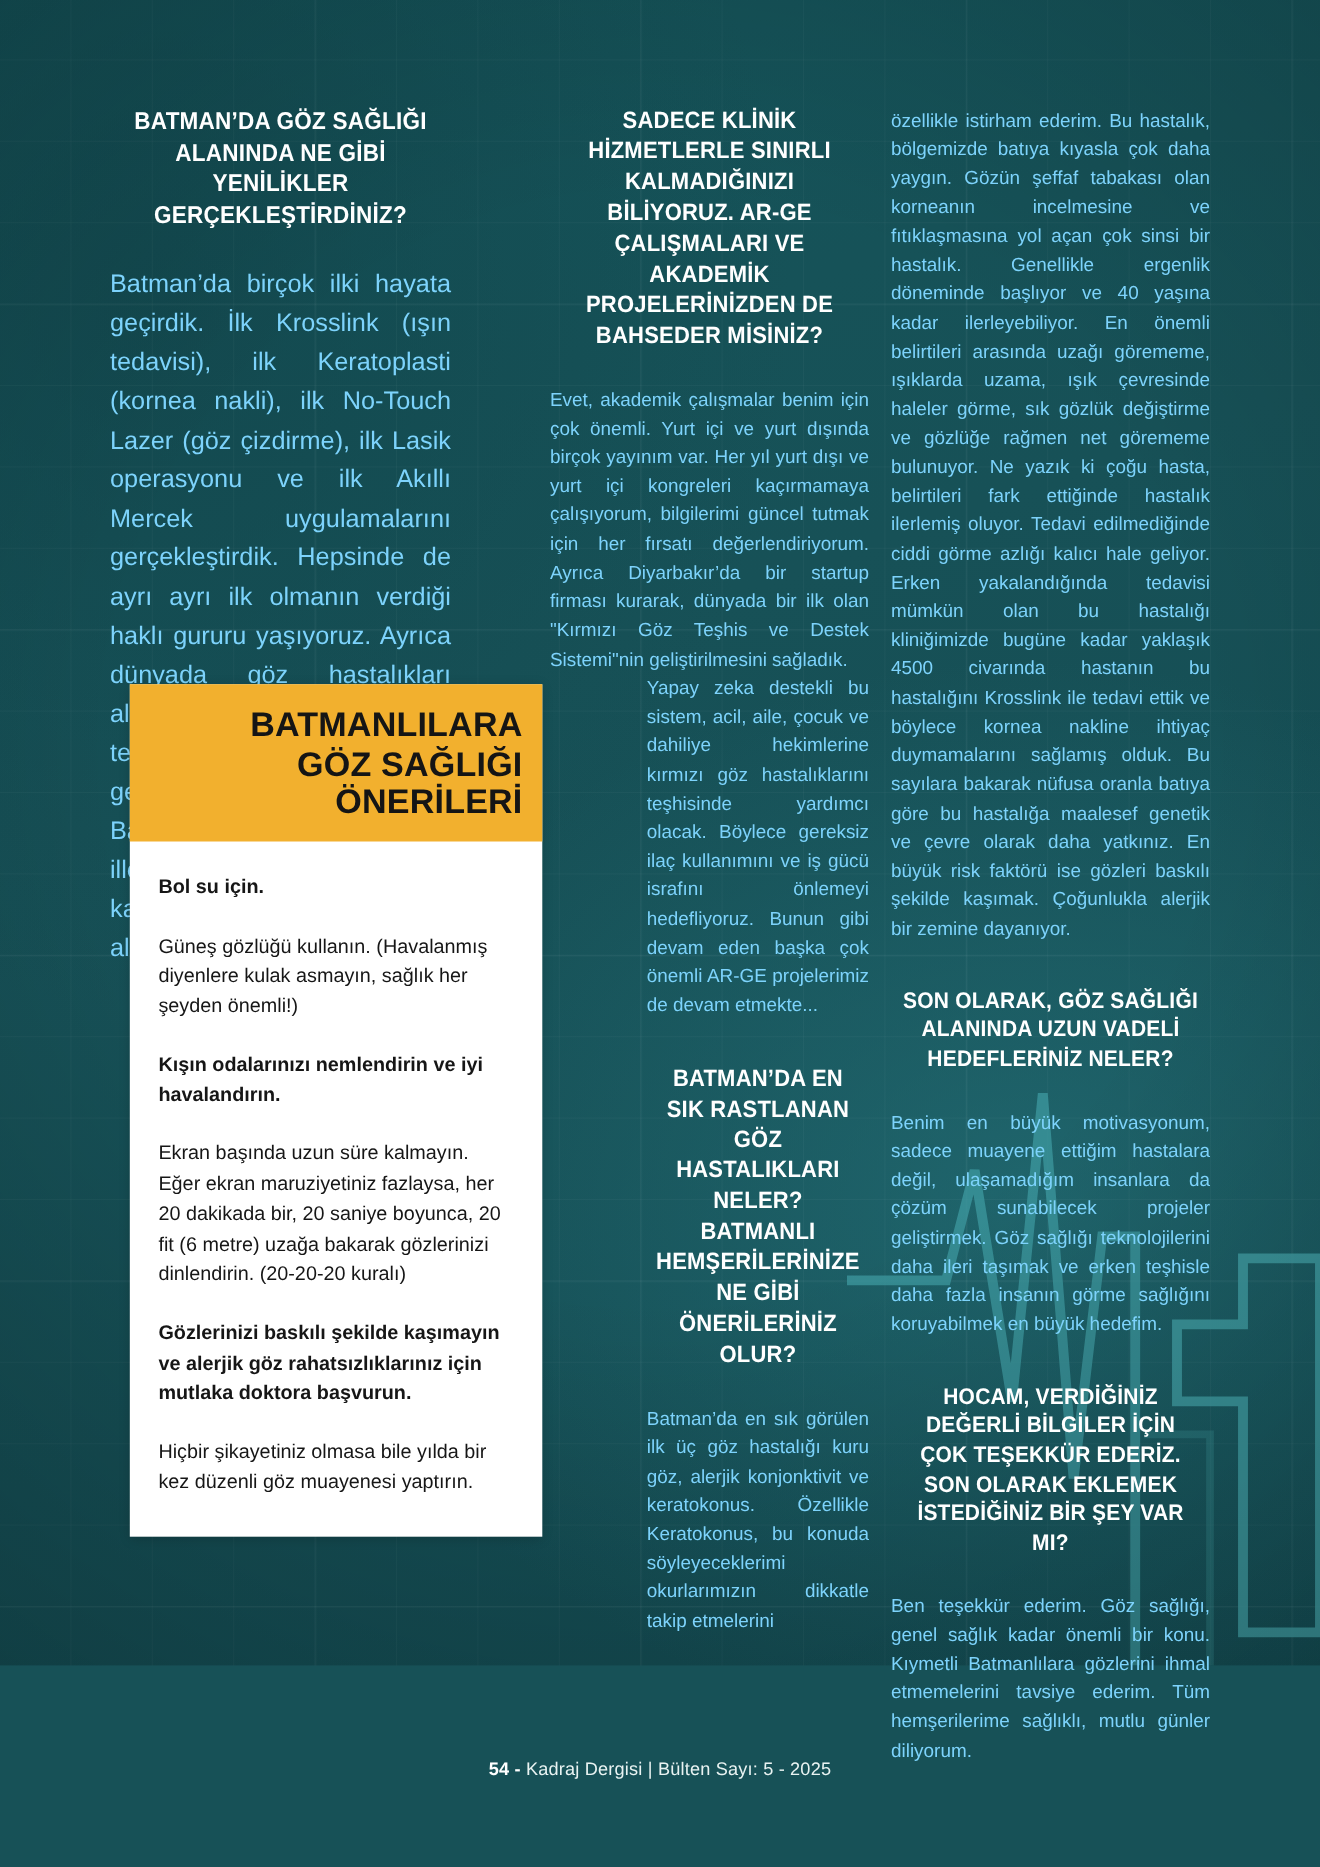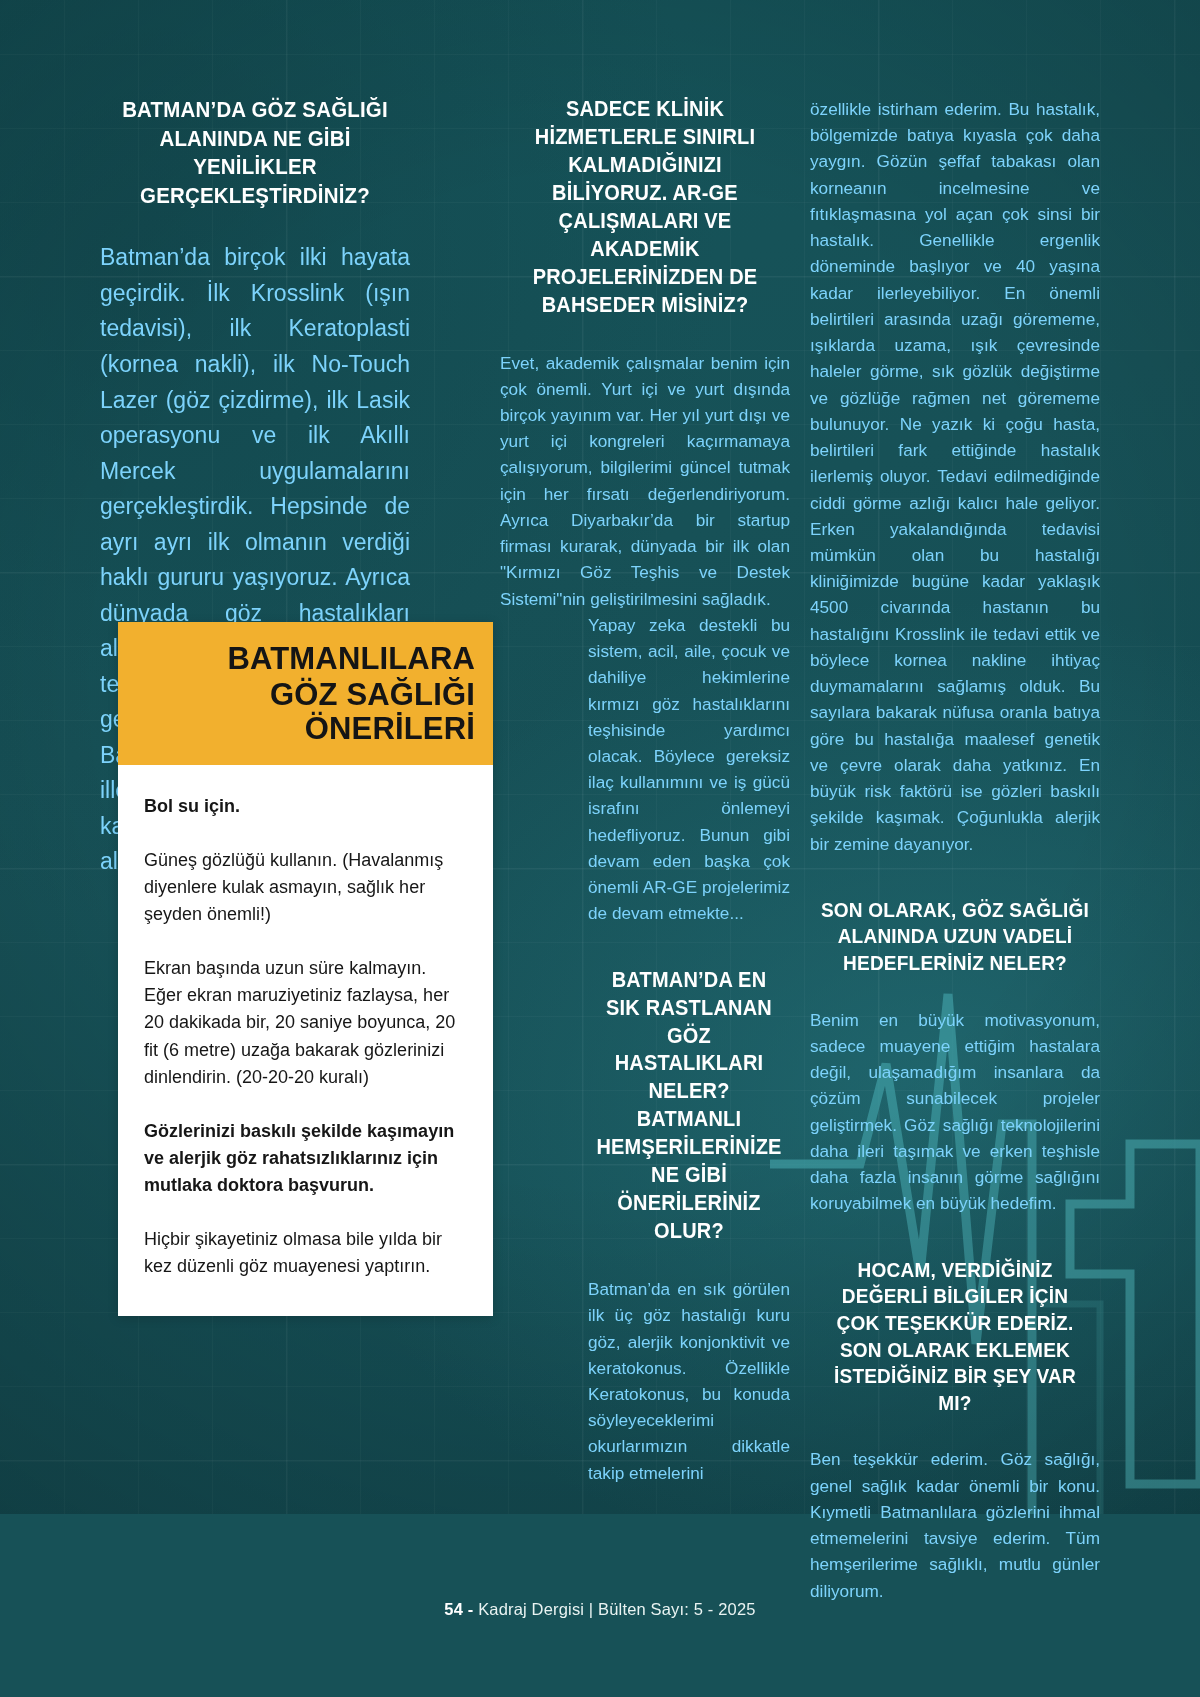--- a/index.html
+++ b/index.html
@@ -235,20 +235,21 @@
   </div>
 
   <div id="tips-box">
     <div id="tips-header">
       <span class="line l1">BATMANLILARA</span>
       <span class="line l2">GÖZ SAĞLIĞI ÖNERİLERİ</span>
     </div>
     <div id="tips-body">
       <p class="tip bold">Bol su için.</p>
       <p class="tip">Güneş gözlüğü kullanın. (Havalanmış diyenlere kulak asmayın, sağlık her şeyden önemli!)</p>
+      <p class="tip bold">Kışın odalarınızı nemlendirin ve iyi havalandırın.</p>
       <p class="tip">Ekran başında uzun süre kalmayın. Eğer ekran maruziyetiniz fazlaysa, her 20 dakikada bir, 20 saniye boyunca, 20 fit (6 metre) uzağa bakarak gözlerinizi dinlendirin. (20-20-20 kuralı)</p>
       <p class="tip bold">Gözlerinizi baskılı şekilde kaşımayın ve alerjik göz rahatsızlıklarınız için mutlaka doktora başvurun.</p>
       <p class="tip">Hiçbir şikayetiniz olmasa bile yılda bir kez düzenli göz muayenesi yaptırın.</p>
     </div>
   </div>
 
   <div id="footer">
     <span class="pg">54 - </span><span class="meta">Kadraj Dergisi | Bülten Sayı: 5  -  2025</span>
   </div>
 

